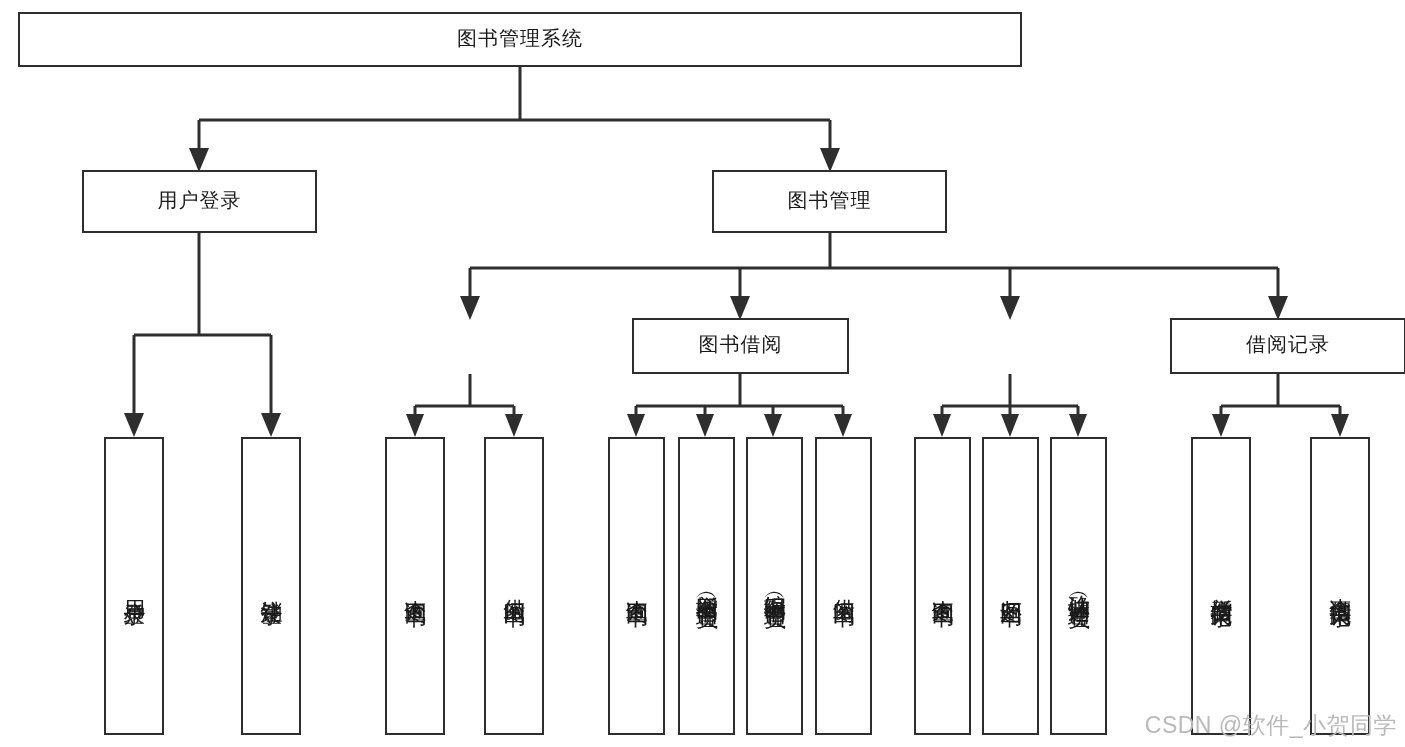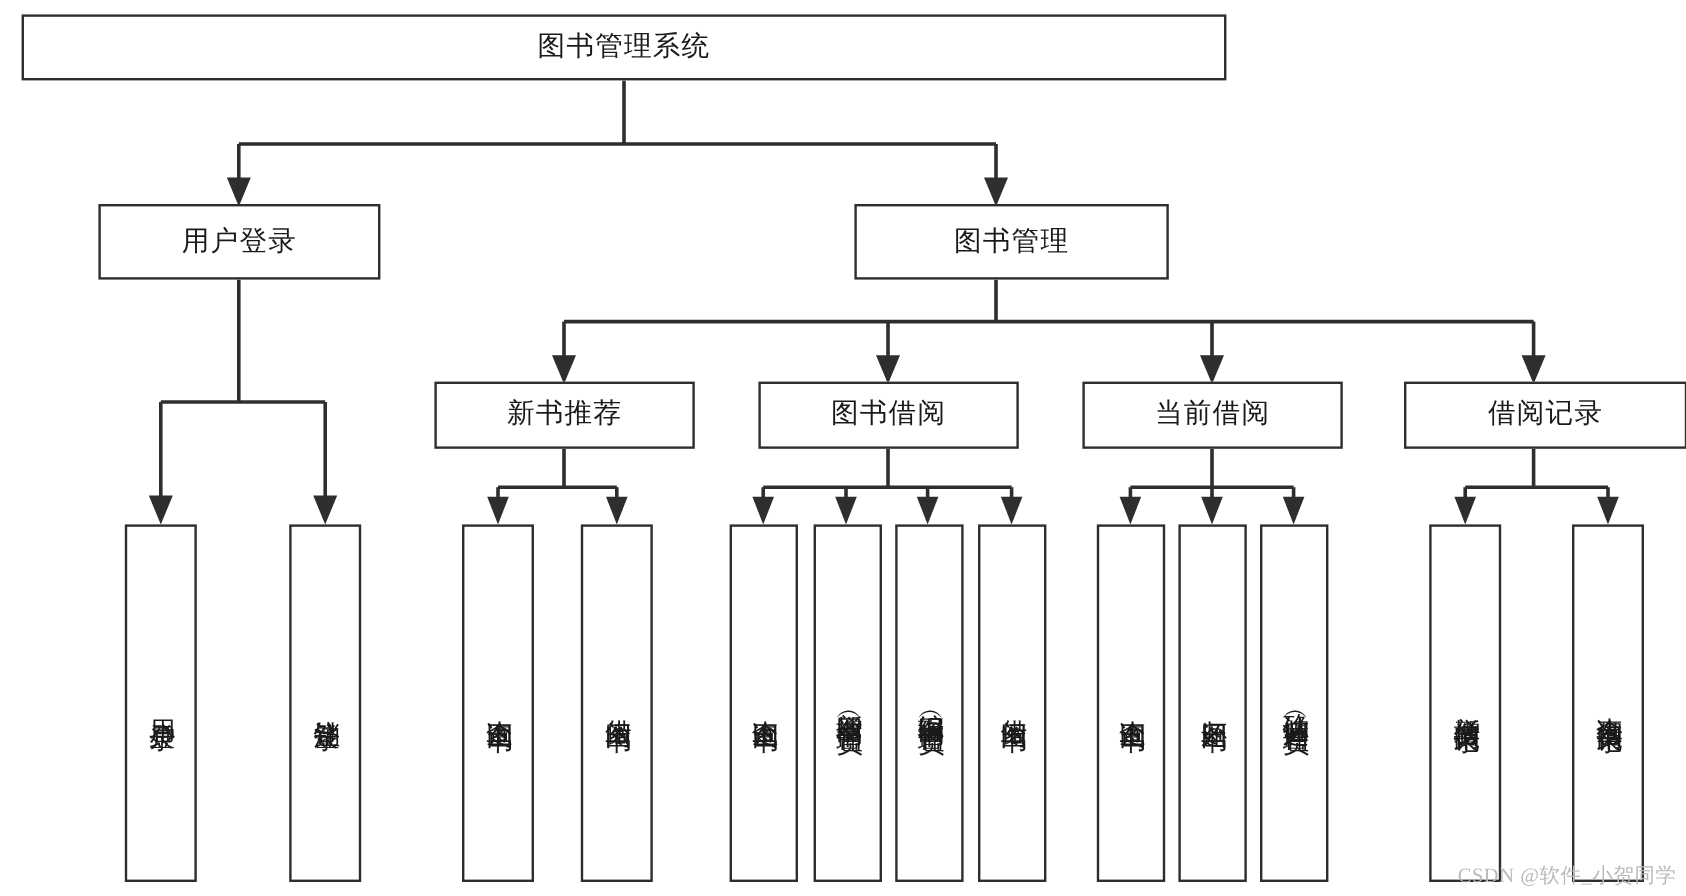--- a/index.html
+++ b/index.html
@@ -29,48 +29,49 @@
     position: absolute;
     box-sizing: border-box;
     background: #ffffff;
     border: 2px solid #2e2e2e;
     display: flex;
     align-items: center;
     justify-content: center;
     color: #1a1a1a;
   }
   .node.horiz {
-    font-size: 23px;
+    font-size: 20px;
     letter-spacing: 1px;
     line-height: 1.2;
+    font-family: Liberation Mono, monospace;
   }
   .node.vert {
     writing-mode: vertical-rl;
     text-orientation: upright;
     font-size: 22px;
     line-height: 1.22;
     letter-spacing: 2px;
     padding: 6px 0;
     text-align: center;
   }
   .node.vert .vtext {
     writing-mode: vertical-rl;
     text-orientation: upright;
     display: block;
     max-height: 100%;
   }
   #watermark {
     position: absolute;
     right: 8px;
     bottom: 6px;
-    font-size: 17px;
+    font-size: 23px;
     color: #b9b9b9;
     letter-spacing: 0.5px;
     white-space: nowrap;
-    font-family: Liberation Serif, serif;
+    font-family: Liberation Sans, sans-serif;
   }
 </style>
 </head>
 <body>
 
 <div id="canvas">
 
   <svg id="wires" viewBox="0 0 1405 747" xmlns="http://www.w3.org/2000/svg">
     <g fill="none" stroke="#2e2e2e" stroke-width="3">
 
@@ -145,33 +146,27 @@
     </g>
   </svg>
 
   <div class="node horiz" style="left:18px; top:12px; width:1004px; height:55px;">
     <span>图书管理系统</span>
   </div>
 
   <div class="node horiz" style="left:82px; top:170px; width:235px; height:63px;">
     <span>用户登录</span>
   </div>
-  <div class="node horiz" style="left:712px; top:170px; width:262px; height:63px;">
+  <div class="node horiz" style="left:712px; top:170px; width:235px; height:63px;">
     <span>图书管理</span>
   </div>
 
-  <div class="node horiz" style="left:362px; top:318px; width:217px; height:56px;">
-    <span>新书推荐</span>
-  </div>
   <div class="node horiz" style="left:632px; top:318px; width:217px; height:56px;align-items:center;">
     <span>图书借阅</span>
   </div>
-  <div class="node horiz" style="left:902px; top:318px; width:217px; height:56px;">
-    <span>当前借阅</span>
-  </div>
   <div class="node horiz" style="left:1170px; top:318px; width:236px; height:56px;">
     <span>借阅记录</span>
   </div>
 
   <div class="node vert" style="left:104px; top:437px; width:60px; height:298px;">
     <span class="vtext">用户登录</span>
   </div>
   <div class="node vert" style="left:241px; top:437px; width:60px; height:298px;">
     <span class="vtext">注销登录</span>
   </div>

